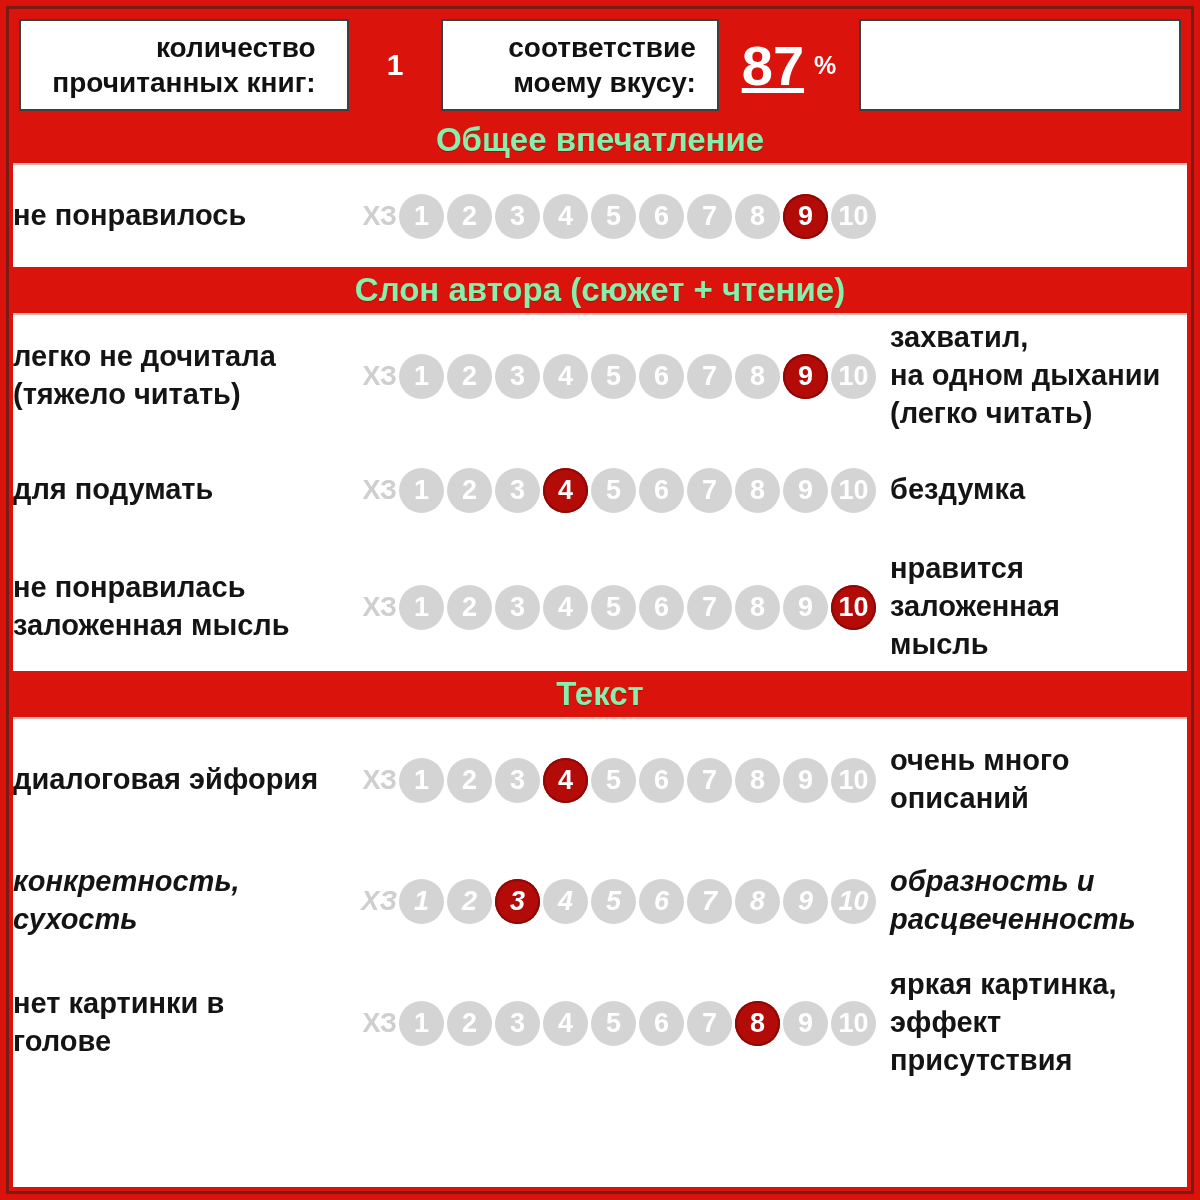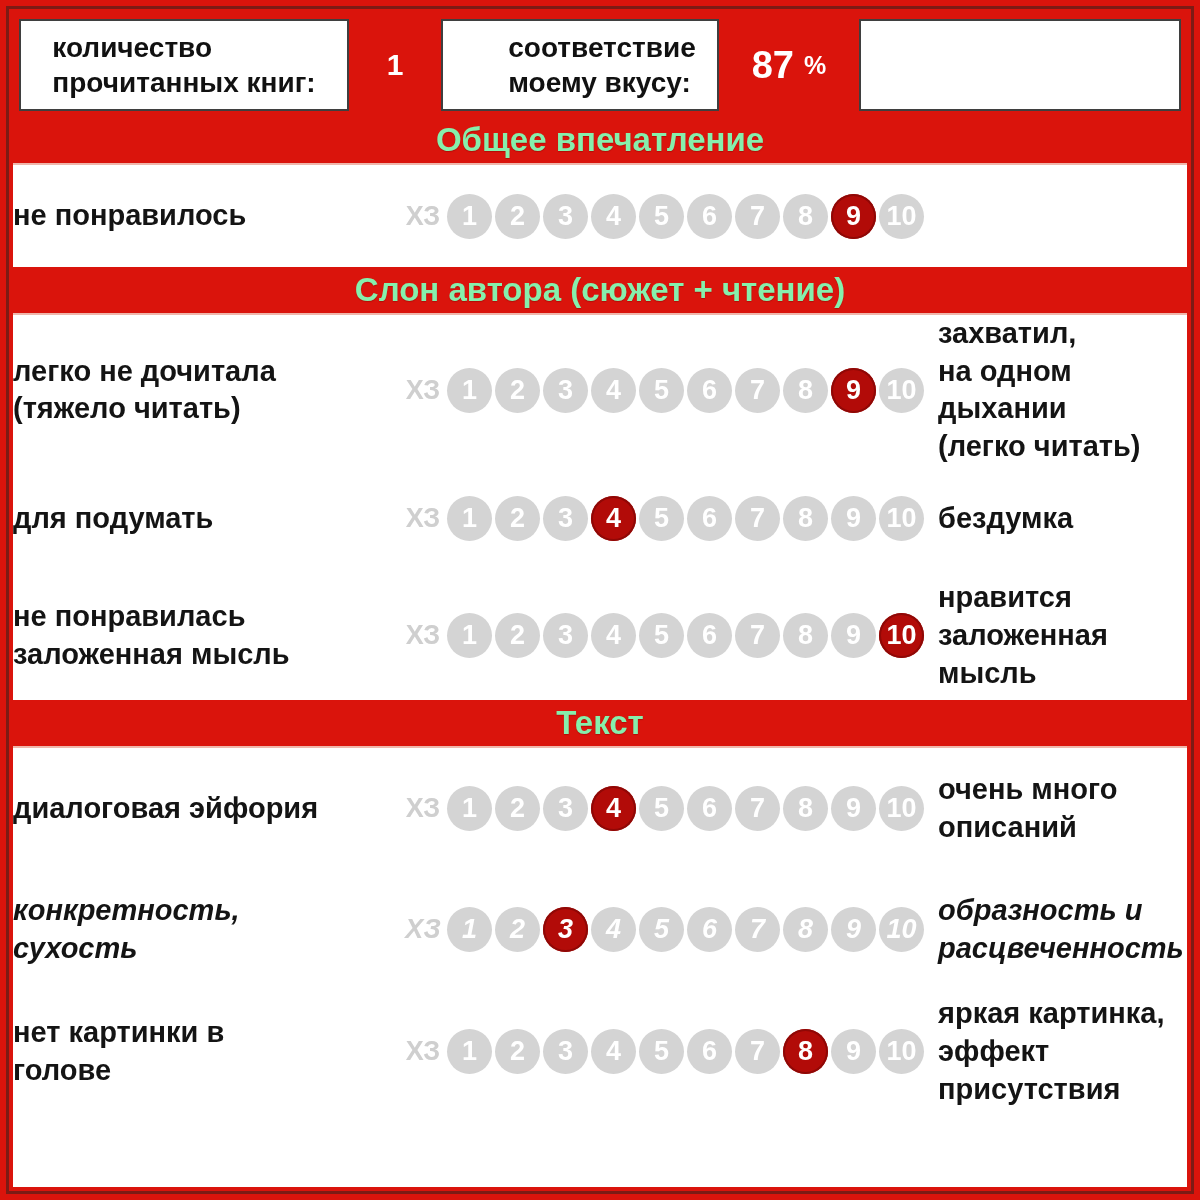--- a/index.html
+++ b/index.html
@@ -8,42 +8,42 @@
 
   .frame-outer { width: 1200px; height: 1200px; border: 6px solid #da140c; background: #da140c; }
   .frame-mid   { width: 100%; height: 100%; border: 3px solid #7c1b15; }
   .frame-inner { width: 100%; height: 100%; border: 4px solid #da140c; background: #fff;
                  display: flex; flex-direction: column; overflow: hidden; }
 
   
   .header { background: #da140c; height: 104px; display: flex; align-items: stretch;
             padding: 6px 6px; flex: 0 0 auto; }
   .hbox { background: #fff; border: 2px solid #3f3f3f; display: flex; align-items: center;
-          justify-content: center; text-align: left; font-size: 28px; color: #111;
+          justify-content: center; text-align: right; font-size: 28px; color: #111;
           line-height: 1.25; white-space: pre-line; }
   .hbox-books { width: 330px; }
   .hbox-taste { width: 278px; padding-left: 44px; }
   .hbox-empty { flex: 1; }
   .hval { display: flex; align-items: center; justify-content: center; color: #fff; }
   .hval-books { width: 92px; font-size: 30px; }
   .hval-taste { width: 140px; }
-  .hval-taste .big { font-size: 38px; }
+  .hval-taste .big { font-size: 56px; text-decoration: underline; }
   .hval-taste .pct { font-size: 25px; margin-left: 10px; }
 
   
   .banner { background: #da140c; color: #86efac; font-size: 33px; height: 48px; flex: 0 0 auto;
             display: flex; align-items: center; justify-content: center;
             border-bottom: 2px solid #efb7ac; text-shadow: 0 1px 1px rgba(120,0,0,.4); }
 
   
   .section { background: #fff; flex: 0 0 auto; }
   .row { display: flex; align-items: center; }
   .left  { width: 340px; padding-right: 12px; text-align: left; font-size: 29px;
            color: #141414; line-height: 1.3; white-space: pre-line; }
-  .skip  { width: 44px; text-align: center; font-size: 27px; color: #cfcfcf; margin-left: 48px; }
+  .skip  { width: 44px; text-align: right; font-size: 27px; color: #cfcfcf; }
   .circles { display: flex; align-items: center; gap: 3px; padding-left: 2px; }
   .circle { width: 45px; height: 45px; border-radius: 50%; background: #d4d4d4; color: #fff;
             font-size: 27px; display: flex; align-items: center; justify-content: center;
             flex: 0 0 auto; }
   .circle.sel { background: #b20b08; box-shadow: inset 0 0 0 2px #8f0806; }
   .right { flex: 1; padding-left: 14px; font-size: 29px; color: #141414;
            line-height: 1.3; white-space: pre-line; }
 
   .filler { flex: 1; background: #fff; }
 </style>

